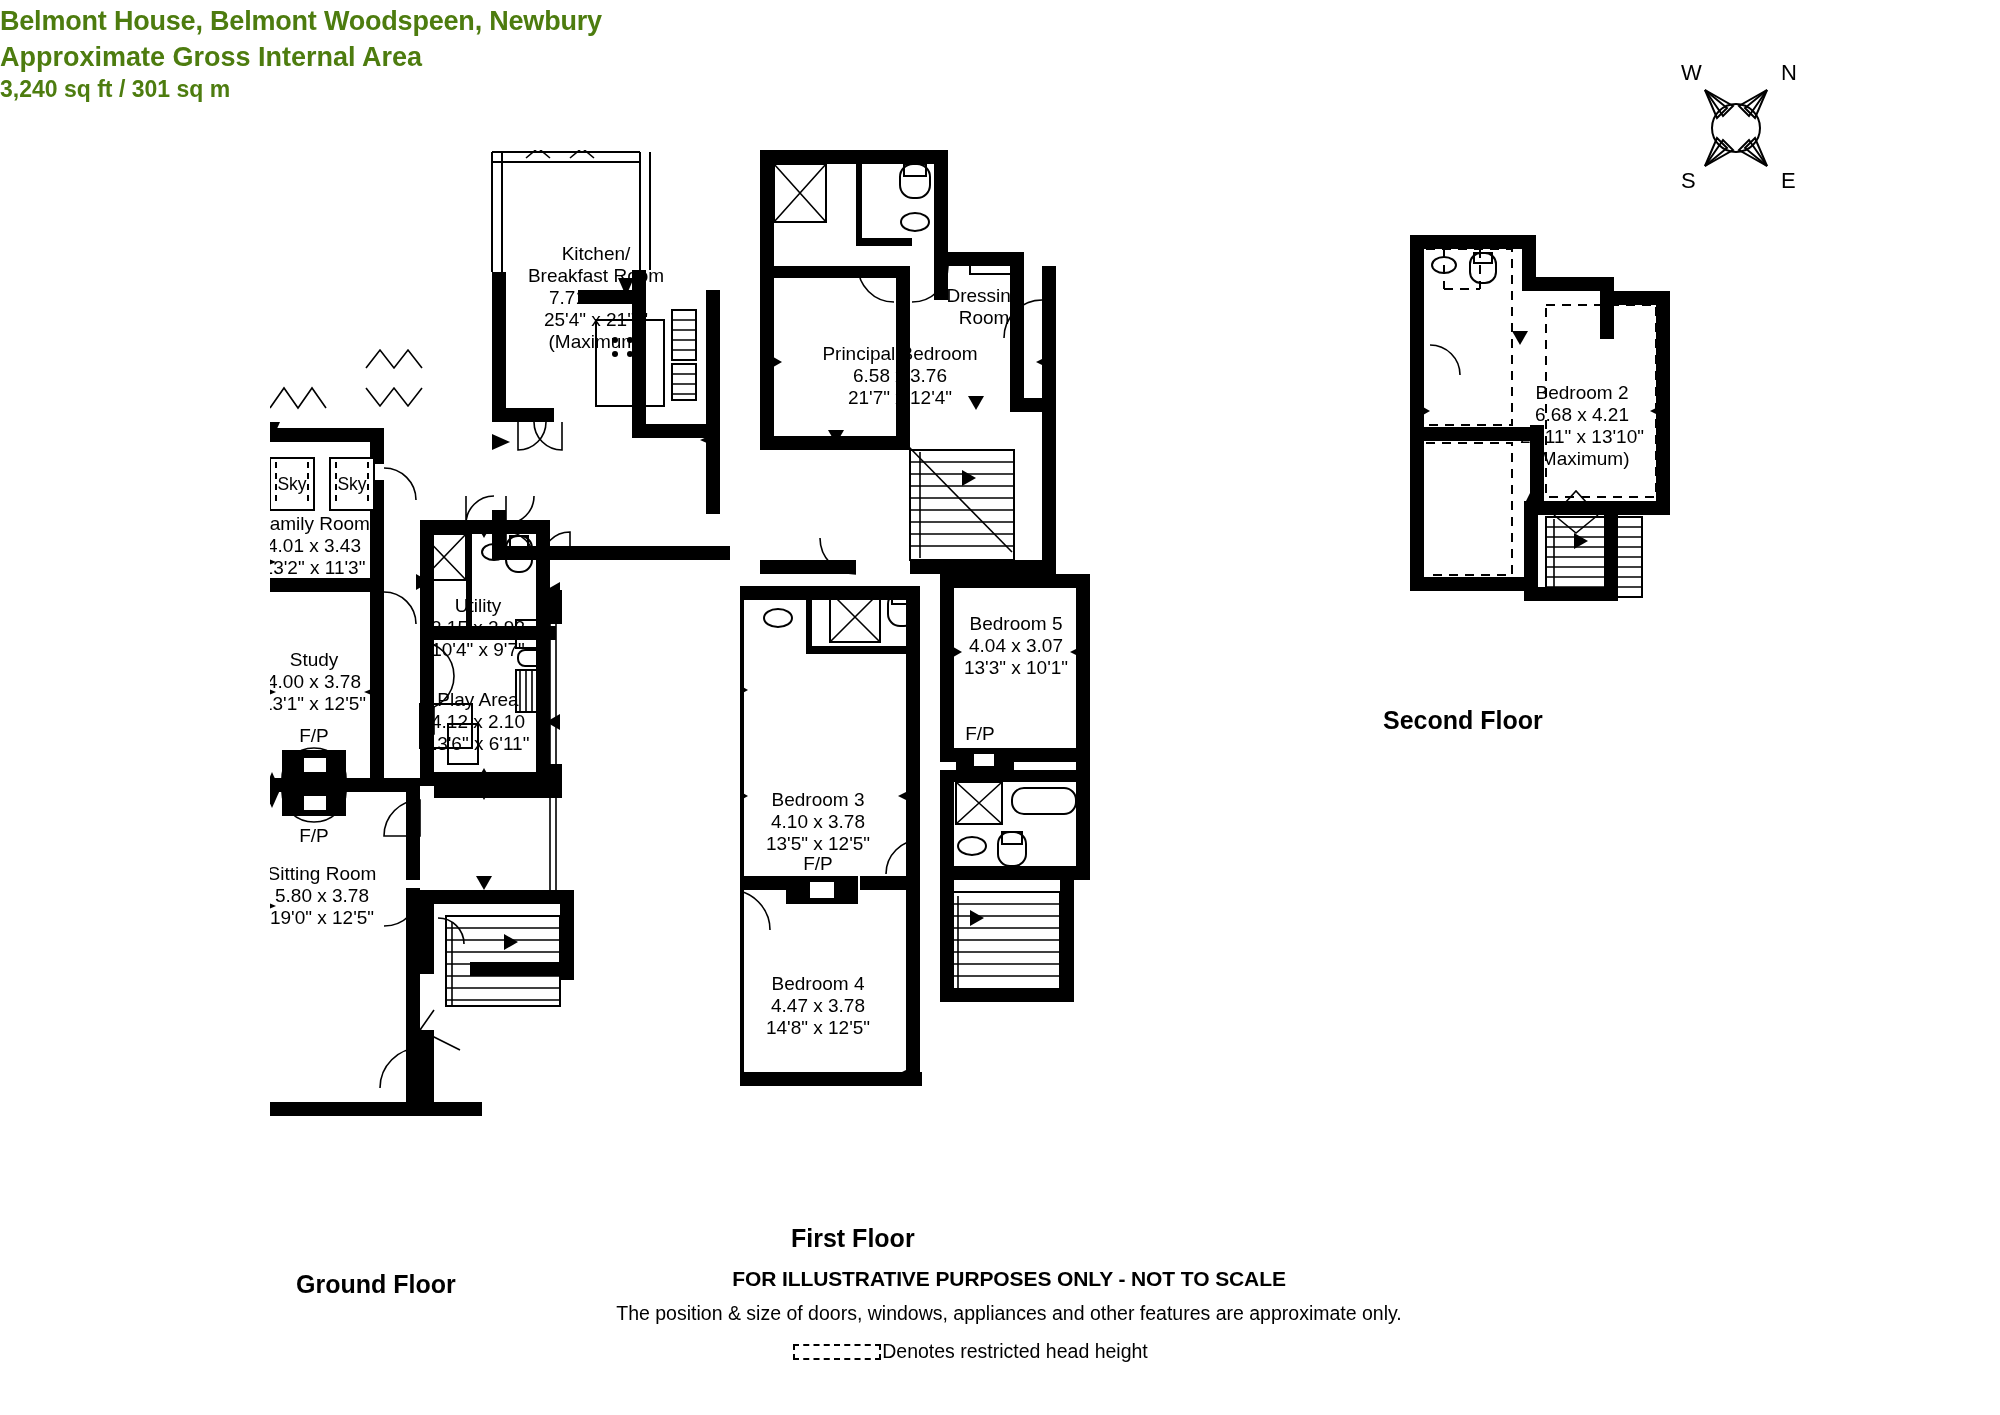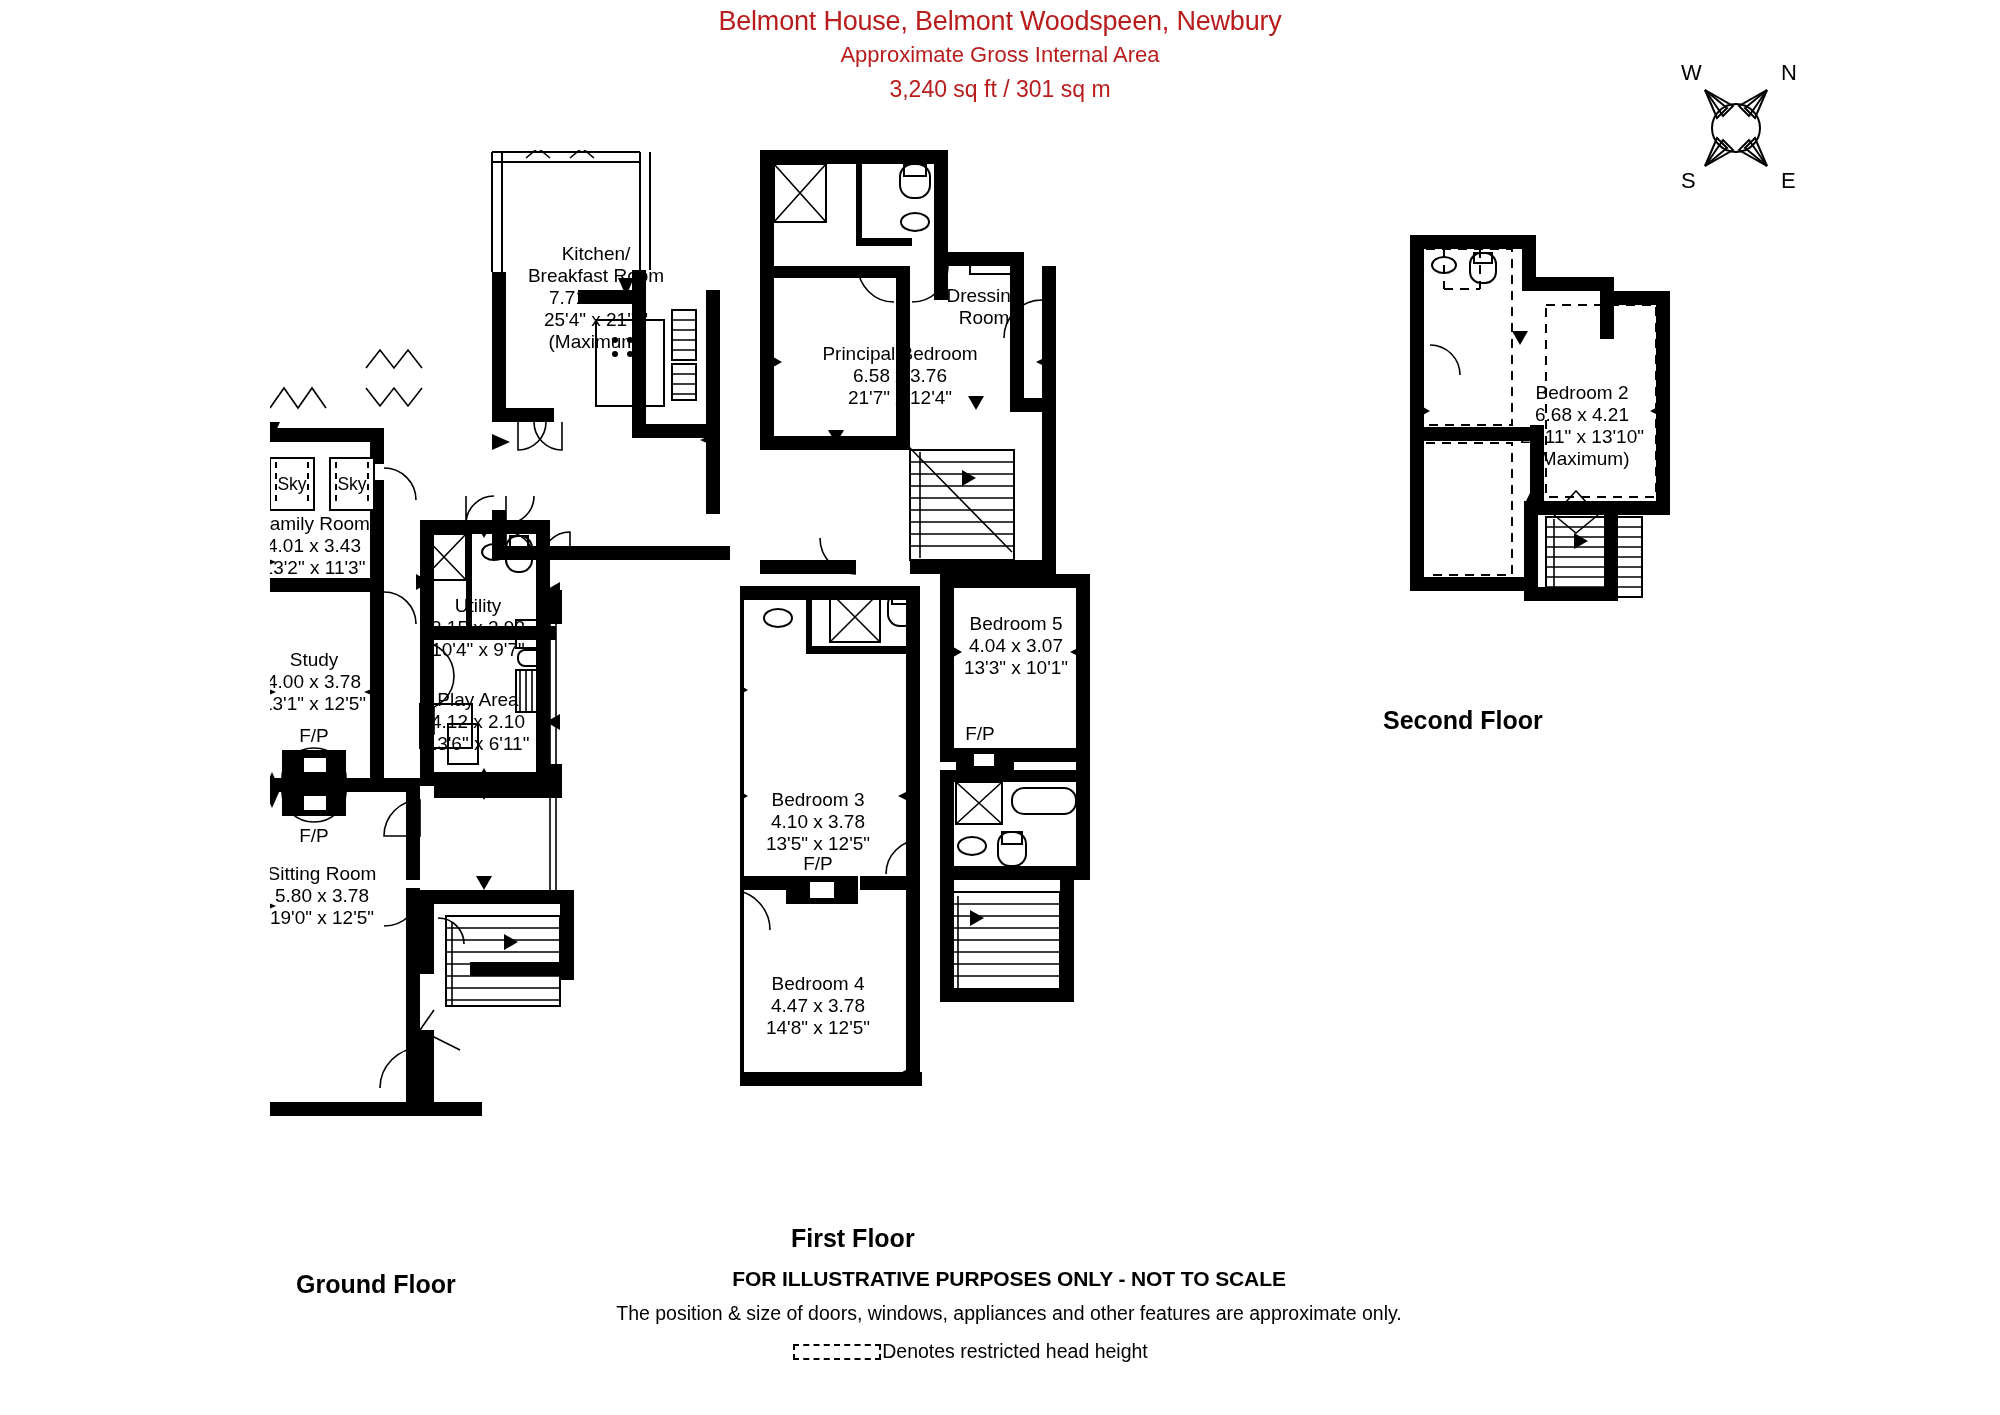--- a/index.html
+++ b/index.html
@@ -17,26 +17,25 @@
   }
   #plan-root {
     position: absolute;
     left: 0; top: 0;
     width: 2000px;
     height: 1415px;
   }
   .hdr {
     position: absolute;
     width: 100%;
-    text-align: center;
-    font-weight: normal;
-    color: #b91c1c;
+    font-weight: bold;
+    color: #4d7c0f;
   }
   #title-main   { top: 6px;  font-size: 27px; letter-spacing: -0.2px; }
-  #title-sub    { top: 42px; font-size: 22px; }
+  #title-sub    { top: 42px; font-size: 27px; }
   #title-area   { top: 76px; font-size: 23px; }
 
   .floor-label {
     position: absolute;
     font-size: 25px;
     font-weight: bold;
     white-space: nowrap;
     text-align: center;
   }
   #label-ground { left: 296px;  top: 1270px; }

